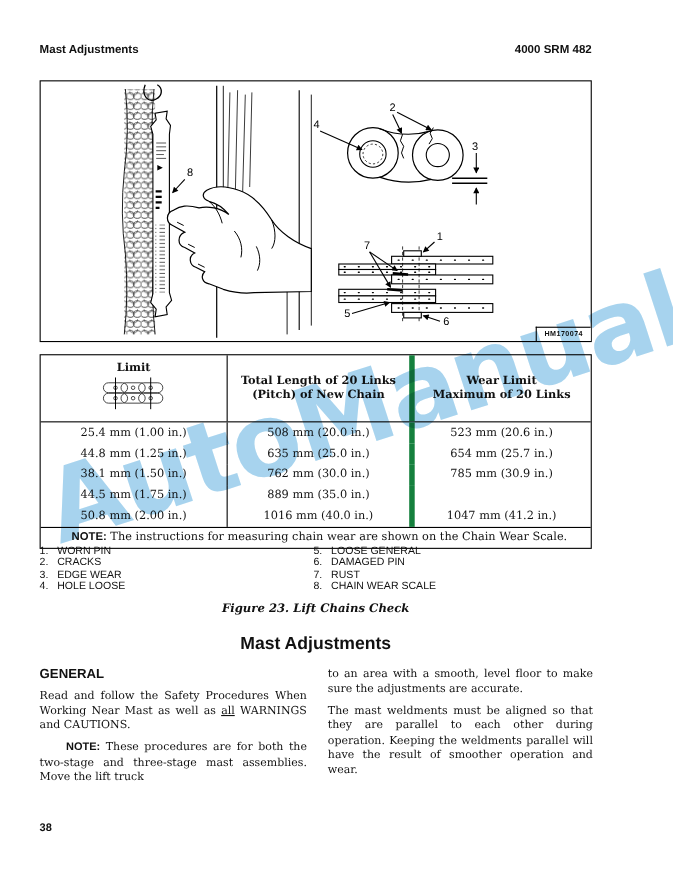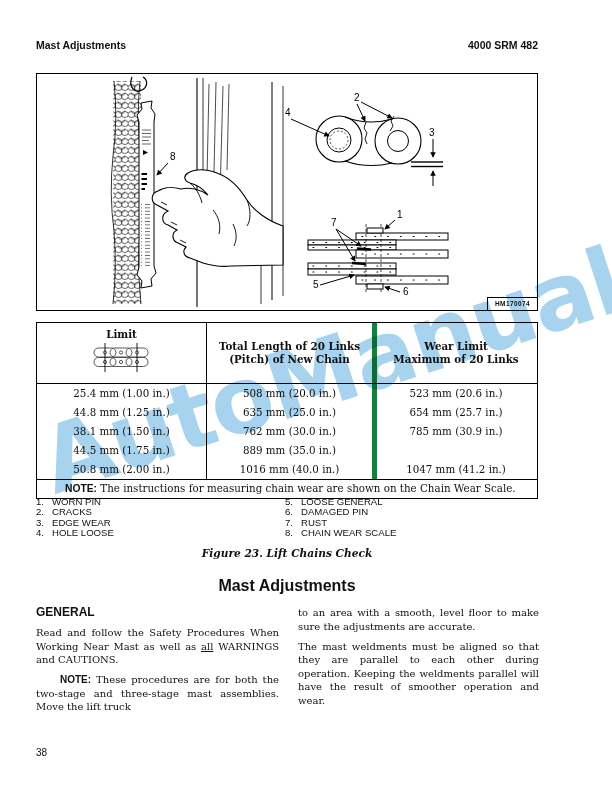--- a/index.html
+++ b/index.html
@@ -44,21 +44,21 @@
   .h1{left:36px;top:577px;width:502px;text-align:center;font-family:"Liberation Sans",sans-serif;
       font-weight:bold;font-size:16px;}
   .h2{left:36px;top:605px;font-family:"Liberation Sans",sans-serif;font-weight:bold;font-size:12px;}
 
   
   .colL{left:36px;top:626px;width:243px;}
   .colR{left:298px;top:606px;width:241px;}
   .body p{margin:0 0 6.5px 0;font-size:10px;line-height:13.6px;text-align:justify;}
   .u{text-decoration:underline;}
 
-  .pnum{left:36px;top:747px;font-family:"Liberation Sans",sans-serif;font-weight:normal;font-size:10px;}
+  .pnum{left:36px;top:747px;font-family:"Liberation Sans",sans-serif;font-weight:bold;font-size:10px;}
 
   
   .wm{left:45px;top:419px;font-family:"DejaVu Sans",sans-serif;font-weight:bold;font-size:92px;
       letter-spacing:-2px;line-height:92px;white-space:nowrap;transform:rotate(-18deg);
       transform-origin:0 50%;mix-blend-mode:multiply;opacity:.9;pointer-events:none;z-index:40;}
 
   svg text{font-family:"Liberation Sans",sans-serif;font-size:10px;fill:#000;}
   svg .ln{stroke:#000;fill:none;}
 </style>
 </head>

